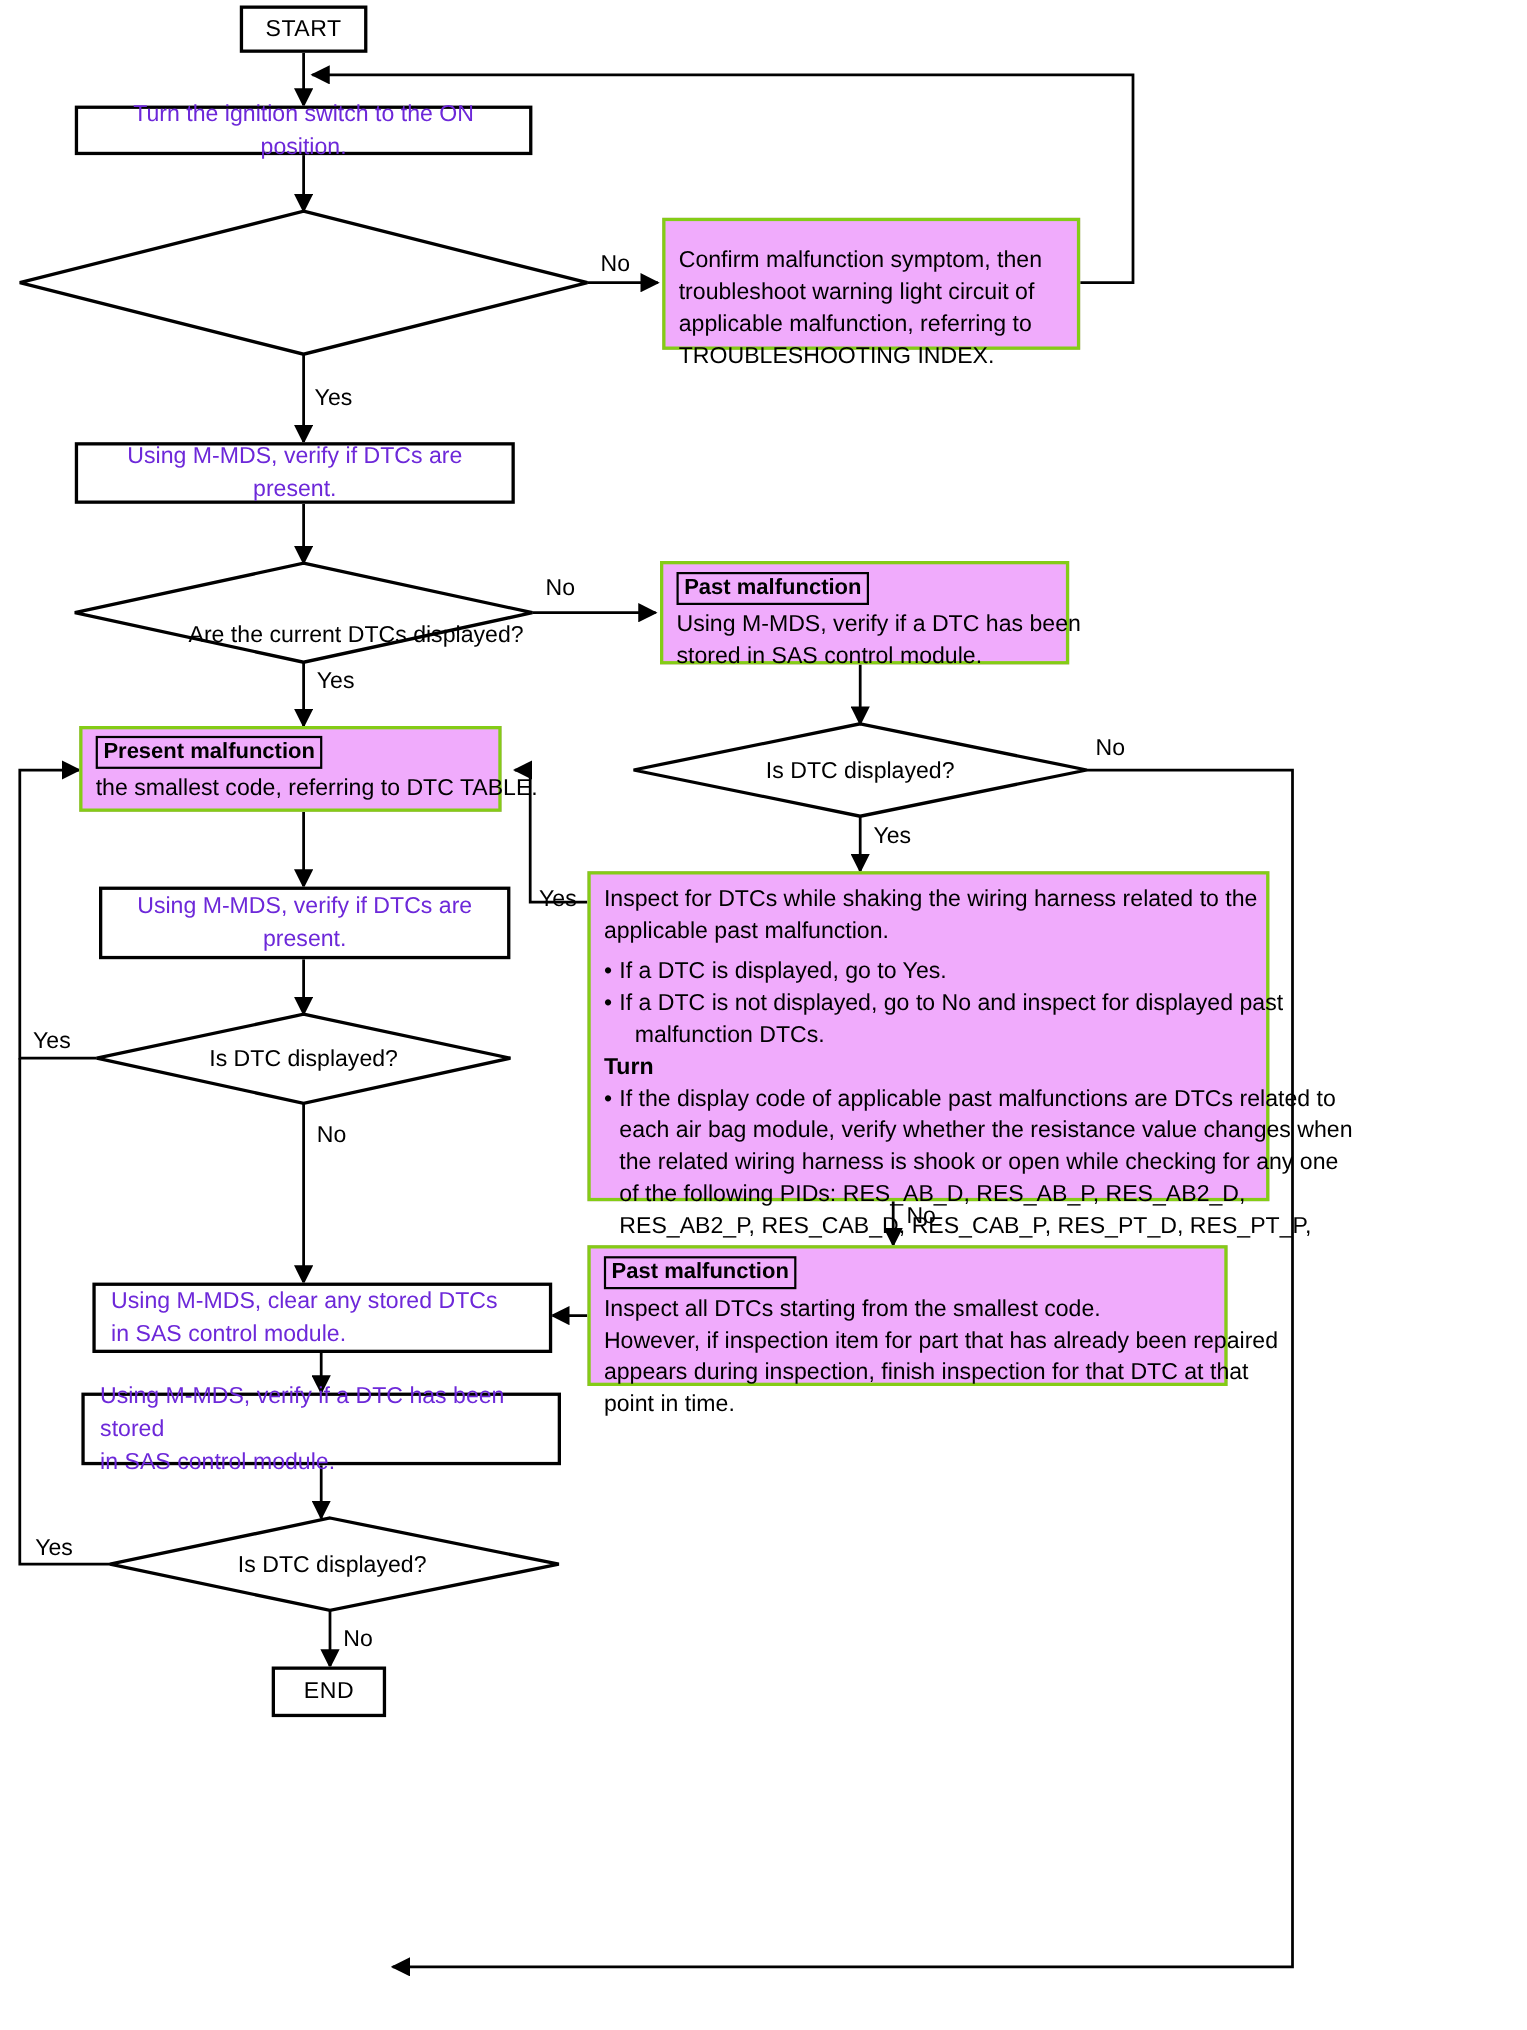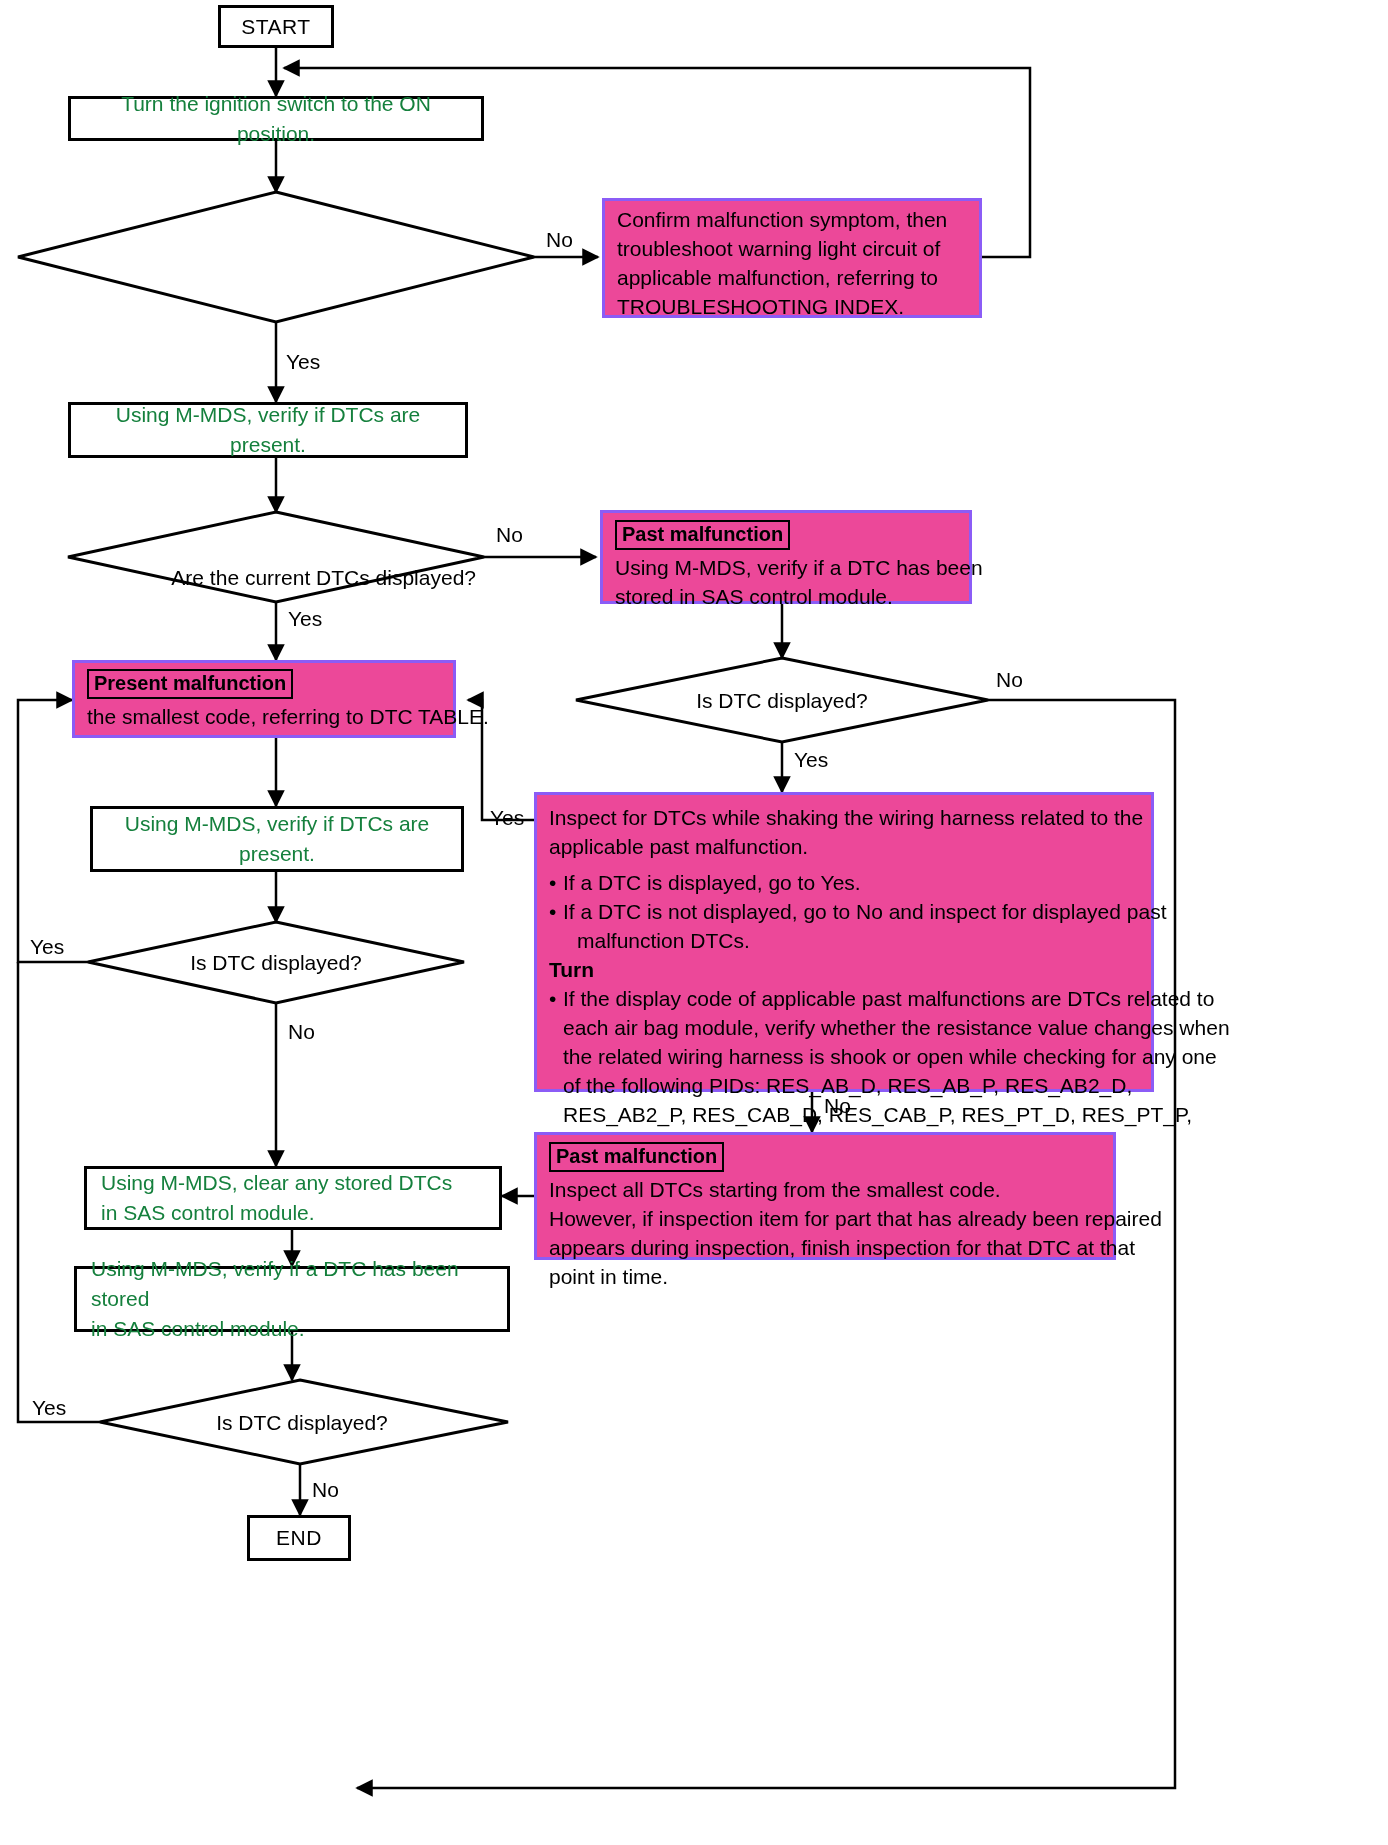--- a/index.html
+++ b/index.html
@@ -29,21 +29,21 @@
   }
   .proc {
     border: 3px solid #000;
     display: flex;
     align-items: center;
   }
   .proc .txt {
     padding: 0 14px;
     font-size: 21px;
     line-height: 30px;
-    color: #15803d;
+    color: #6d28d9;
   }
   .proc.center .txt {
     width: 100%;
     text-align: center;
   }
   .terminal {
     border: 3px solid #000;
     display: flex;
     align-items: center;
     justify-content: center;
@@ -71,24 +71,24 @@
   .tag {
     display: inline-block;
     border: 2px solid #000;
     padding: 0px 5px 1px 5px;
     font-weight: bold;
     font-size: 20px;
     line-height: 25px;
     margin-bottom: 3px;
   }
   .blk {
-    border: 3px solid #8b5cf6;
+    border: 3px solid #84cc16;
     box-sizing: border-box;
-    background: #ec4899;
-    padding: 4px 12px 8px 12px;
+    background: #f0abfc;
+    padding: 21px 12px 8px 12px;
     font-size: 21px;
     line-height: 29px;
     color: #000;
   }
   .blk .line { white-space: nowrap; }
   .bullets { margin: 7px 0 0 0; }
   .bullet {
     display: flex;
     white-space: nowrap;
   }

